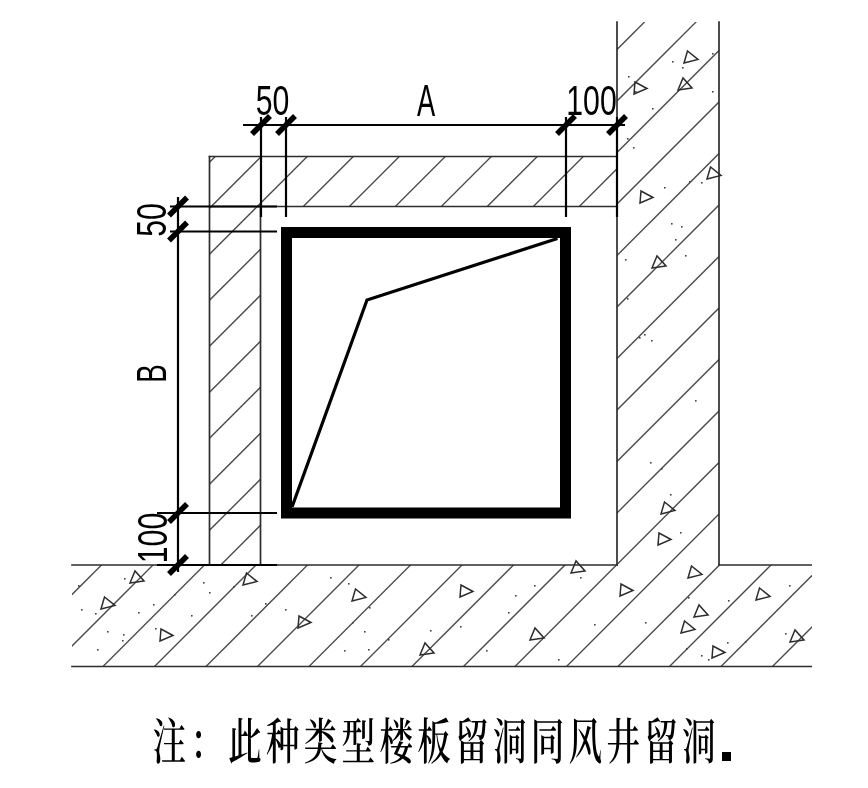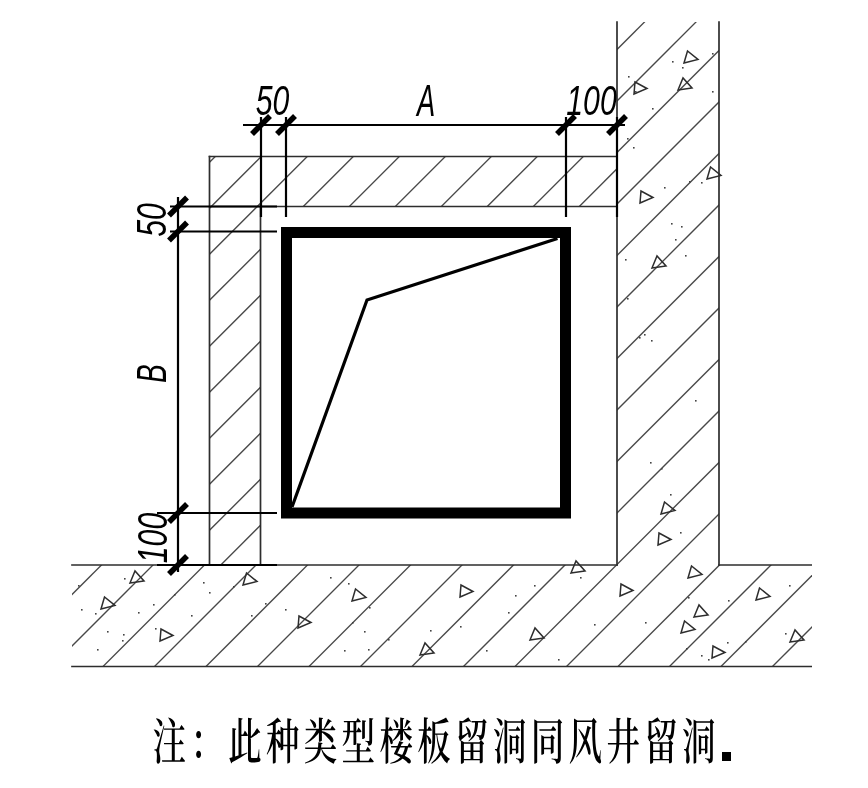--- a/index.html
+++ b/index.html
@@ -1,15 +1,15 @@
 <!DOCTYPE html>
 <html><head><meta charset="utf-8"><title>d</title>
 <style>
 html,body{margin:0;padding:0;background:#fff;}
-#page{position:relative;width:812px;height:788px;overflow:hidden;font-style:italic;}
+#page{position:relative;width:812px;height:788px;overflow:hidden;}
 </style></head>
 <body>
 <div id="page"><svg width="868" height="788" viewBox="0 0 868 788">
       <rect width="868" height="788" fill="#ffffff"></rect>
       <defs>
         <clipPath id="clipL">
           <path d="M209.5,156.5 H617 V206.5 H260.5 V565 H209.5 Z"></path>
         </clipPath>
         <clipPath id="clipC">
           <path d="M617,22 H719 V565 H826 V666.5 H72 V565 H617 Z"></path>

